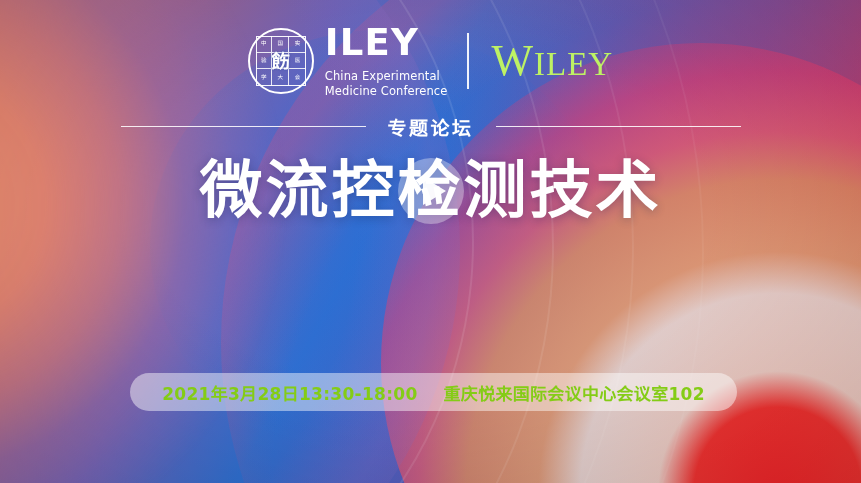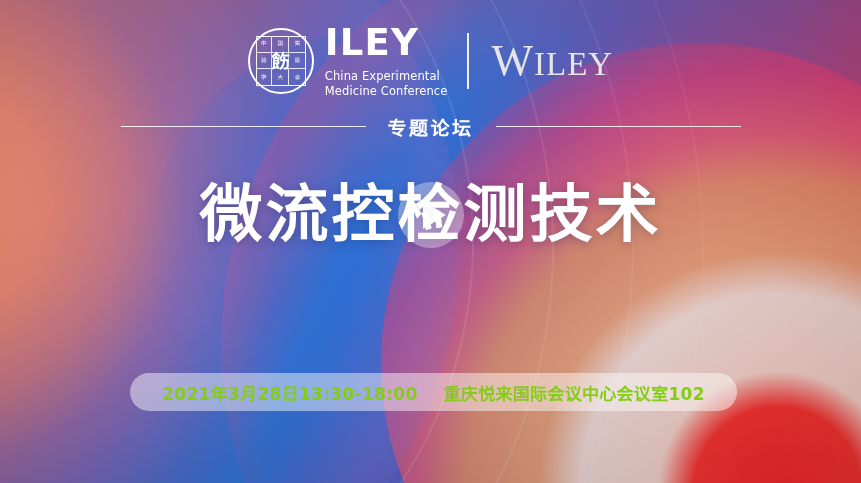--- a/index.html
+++ b/index.html
@@ -226,21 +226,21 @@
   .logo-divider {
     width: 2px;
     height: 56px;
     background: rgba(255,255,255,0.92);
     margin: 0 22px 0 20px;
     flex: none;
   }
   .wiley {
     font-family: "Liberation Serif", "DejaVu Serif", serif;
     font-size: 44px;
-    color: #e5e5e5;
+    color: #bef264;
     letter-spacing: 1px;
     line-height: 1;
   }
   .wiley .cap { font-size: 44px; }
   .wiley .sc  { font-size: 33px; }
 
   
   .forum-row {
     display: flex;
     align-items: center;
@@ -258,21 +258,21 @@
     font-weight: 600;
     letter-spacing: 2.5px;
     padding: 0 22px;
     white-space: nowrap;
     font-family: "DejaVu Sans", sans-serif;
   }
 
   
   .title-wrap {
     position: relative;
-    margin-top: 40px;
+    margin-top: 16px;
     display: flex;
     align-items: center;
     justify-content: center;
   }
   .main-title {
     font-size: 63px;
     font-weight: 800;
     color: #ffffff;
     letter-spacing: 3px;
     line-height: 1.12;

